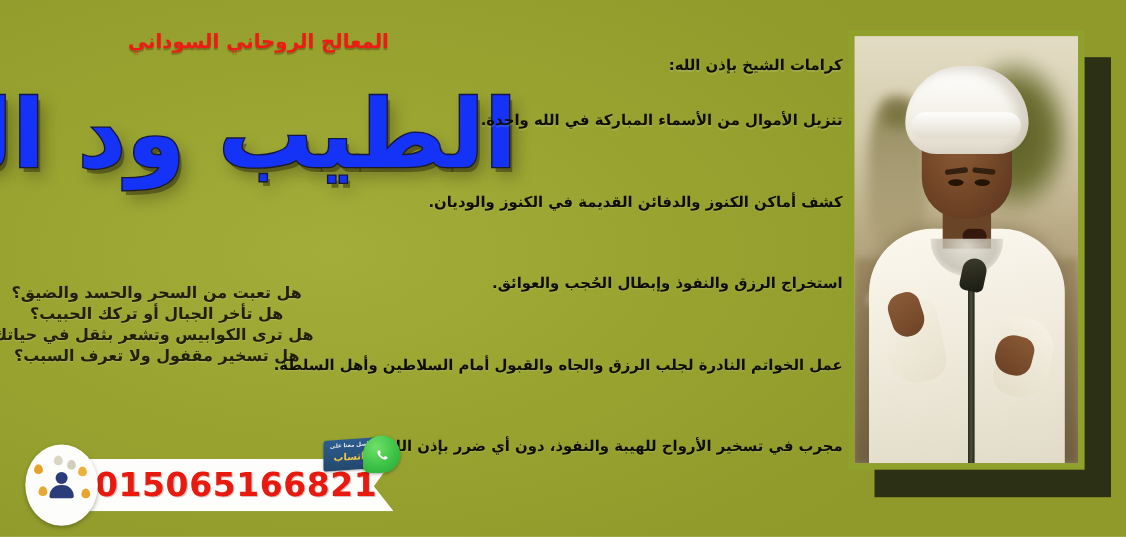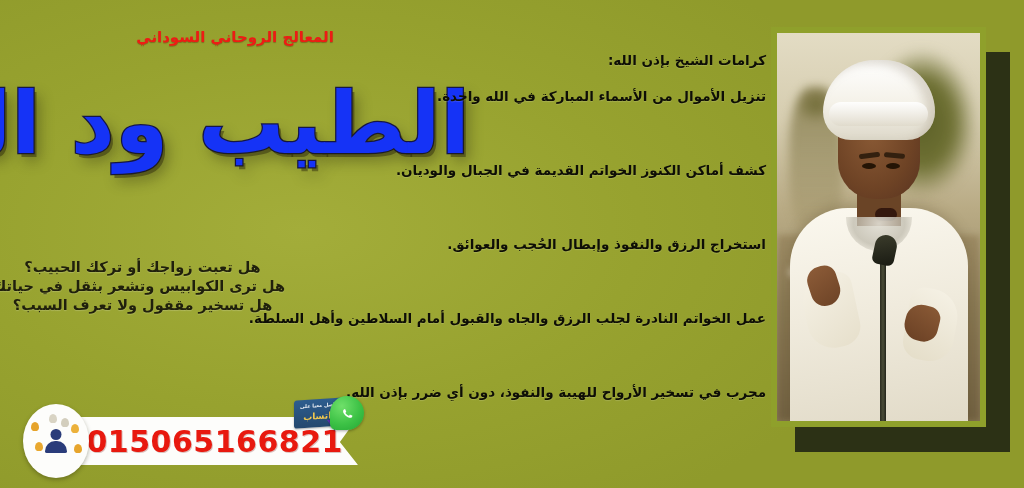--- a/index.html
+++ b/index.html
@@ -18,21 +18,21 @@
   }
 
   
   .headline {
     position:absolute;
     left:0; top:28px;
     width:470px;
     text-align:center;
     direction:rtl;
     color:#ee1b14;
-    font-size:15px;
+    font-size:18px;
     font-weight:bold;
     letter-spacing:-0.5px;
     text-shadow:0 1px 1px rgba(80,20,0,.35);
     white-space:nowrap;
   }
 
   
   .maintitle {
     position:absolute;
     left:0px; top:78px;
@@ -75,21 +75,21 @@
     text-align:left;
     color:#0e0e06;
     font-size:13.5px;
     font-weight:bold;
     text-shadow:0 1px 1px rgba(255,255,255,.15);
   }
   .bullets .b {
     white-space:nowrap;
     text-align:right;
   }
-  .bullets .b.lead { margin-bottom:20px; }
+  .bullets .b.lead { margin-bottom:34px; }
   .bullets .b.n1   { margin-bottom:58px; }
   .bullets .b.n2   { margin-bottom:58px; }
   .bullets .b.n3   { margin-bottom:58px; }
   .bullets .b.n4   { margin-bottom:58px; }
 
   
   .photo-shadow {
     position:absolute;
     left:795px; top:52px;
     width:215px; height:400px;
@@ -353,29 +353,30 @@
 </head>
 <body>
 
 <div id="poster">
 
   <div class="headline">المعالج الروحاني السوداني</div>
 
   <div class="maintitle">الطيب ود النور</div>
 
   <div class="questions">
-    <div>هل تعبت زواجك أو تركك الحبيب؟</div>
+    <div>هل تعبت من السحر والحسد والضيق؟</div>
+    <div>هل تأخر الجبال أو تركك الحبيب؟</div>
     <div>هل ترى الكوابيس وتشعر بثقل في حياتك؟</div>
     <div>هل تسخير مقفول ولا تعرف السبب؟</div>
   </div>
 
   <div class="bullets">
     <div class="b lead">كرامات الشيخ بإذن الله:</div>
     <div class="b n1">تنزيل الأموال من الأسماء المباركة في الله واحدة.</div>
-    <div class="b n2">كشف أماكن الكنوز الخواتم القديمة في الجبال والوديان.</div>
+    <div class="b n2">كشف أماكن الكنوز والدفائن القديمة في الكنوز والوديان.</div>
     <div class="b n3">استخراج الرزق والنفوذ وإبطال الحُجب والعوائق.</div>
     <div class="b n4">عمل الخواتم النادرة لجلب الرزق والجاه والقبول أمام السلاطين وأهل السلطة.</div>
     <div class="b n5">مجرب في تسخير الأرواح للهيبة والنفوذ، دون أي ضرر بإذن الله.</div>
   </div>
 
   <div class="photo-shadow"></div>
   <div class="photo-border">
     <div class="photo">
       <div class="tree-l"></div>
       <div class="tree-r"></div>

